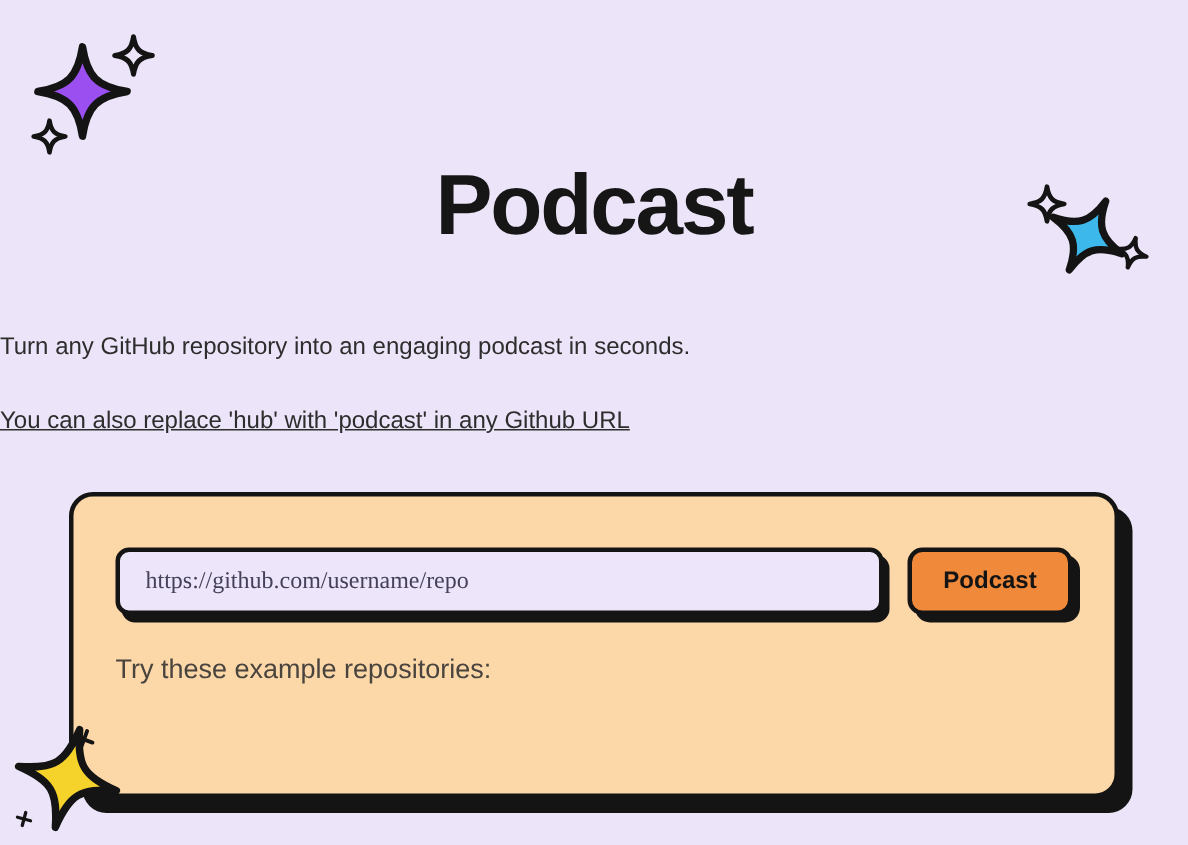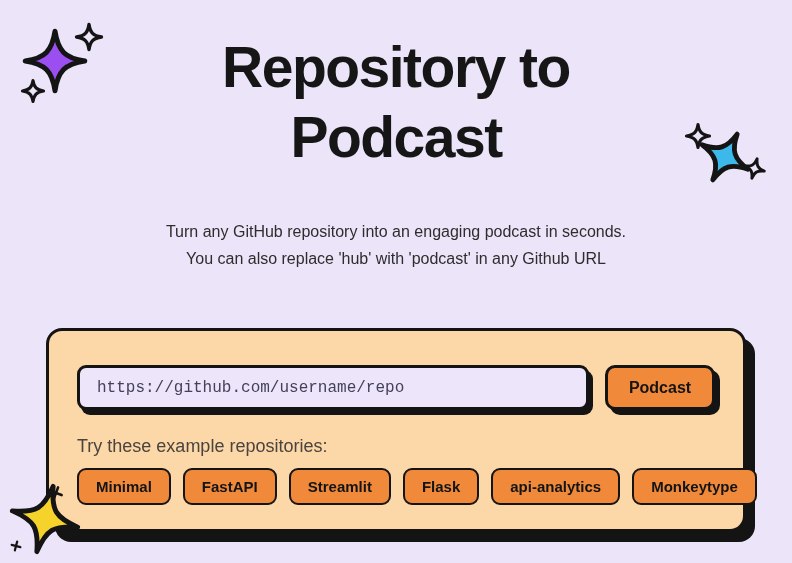--- a/index.html
+++ b/index.html
@@ -37,27 +37,27 @@
     margin: 0;
     z-index: 2;
   }
 
   
   .description {
     position: absolute;
     top: 219px;
     left: 0;
     width: 100%;
-    text-align: center;
+    text-align: left;
     font-size: 16px;
     color: #2d2d2d;
     z-index: 2;
   }
   .description p { margin: 0; line-height: 26px; }
-  .description .desc-gap { margin-top: 1px; }
+  .description .desc-gap { margin-top: 23px; text-decoration: underline; }
 
   
   .card {
     position: absolute;
     left: 46px;
     top: 328px;
     width: 700px;
     height: 204px;
     box-sizing: border-box;
     background: #FCD7A7;
@@ -75,21 +75,21 @@
   }
   .url-input {
     flex: 1;
     height: 45px;
     box-sizing: border-box;
     background: #EDE6FA;
     border: 3px solid #141414;
     border-radius: 9px;
     box-shadow: 4px 5px 0 #141414;
     padding: 0 17px;
-    font-family: Liberation Mono, monospace;
+    font-family: Liberation Serif, serif;
     font-size: 16px;
     color: #2f2b38;
     outline: none;
   }
   .url-input::placeholder { color: #45415a; opacity: 1; }
 
   .podcast-button {
     width: 110px;
     height: 45px;
     box-sizing: border-box;
@@ -150,43 +150,35 @@
     <path d="M50 2 C55 34 66 45 98 50 C66 55 55 66 50 98 C45 66 34 55 2 50 C34 45 45 34 50 2 Z" fill="#3CB9EA" stroke="#141414" stroke-width="9" stroke-linejoin="round"></path>
   </g>
   <g transform="translate(2,8) scale(0.24)">
     <path d="M50 2 C55 34 66 45 98 50 C66 55 55 66 50 98 C45 66 34 55 2 50 C34 45 45 34 50 2 Z" fill="none" stroke="#141414" stroke-width="13" stroke-linejoin="round"></path>
   </g>
   <g transform="translate(60,42) scale(0.21) rotate(15 50 50)">
     <path d="M50 2 C55 34 66 45 98 50 C66 55 55 66 50 98 C45 66 34 55 2 50 C34 45 45 34 50 2 Z" fill="none" stroke="#141414" stroke-width="14" stroke-linejoin="round"></path>
   </g>
 </svg>
 
-<h1 class="page-title"><span>Repository to</span><br><span>Podcast</span></h1>
+<h1 class="page-title"><br><span>Podcast</span></h1>
 
 <div class="description">
   <p>Turn any GitHub repository into an engaging podcast in seconds.</p>
   <p class="desc-gap">You can also replace 'hub' with 'podcast' in any Github URL</p>
 </div>
 
 <div class="card">
   <div class="input-row">
     <input class="url-input" type="text" placeholder="https://github.com/username/repo" style="">
     <button class="podcast-button">Podcast</button>
   </div>
 
   <div class="examples-label">Try these example repositories:</div>
 
-  <div class="examples-row">
-    <button class="example-btn">Minimal</button>
-    <button class="example-btn">FastAPI</button>
-    <button class="example-btn">Streamlit</button>
-    <button class="example-btn">Flask</button>
-    <button class="example-btn">api-analytics</button>
-    <button class="example-btn">Monkeytype</button>
-  </div>
 </div>
 
 <svg class="sparkle star-yellow" width="90" height="82" viewBox="0 0 90 82" aria-hidden="true">
   <g transform="translate(6,4) scale(0.70) rotate(14 50 50)">
     <path d="M50 2 C56 36 64 44 98 50 C64 56 56 64 50 98 C44 64 36 56 2 50 C36 44 44 36 50 2 Z" fill="#F6D32B" stroke="#141414" stroke-width="7" stroke-linejoin="round"></path>
   </g>
   <g transform="translate(52,13) rotate(20)">
     <path d="M-6 0 L6 0 M0 -6 L0 6" stroke="#141414" stroke-width="2.6" stroke-linecap="round"></path>
   </g>
   <g transform="translate(12,66) rotate(15)">

